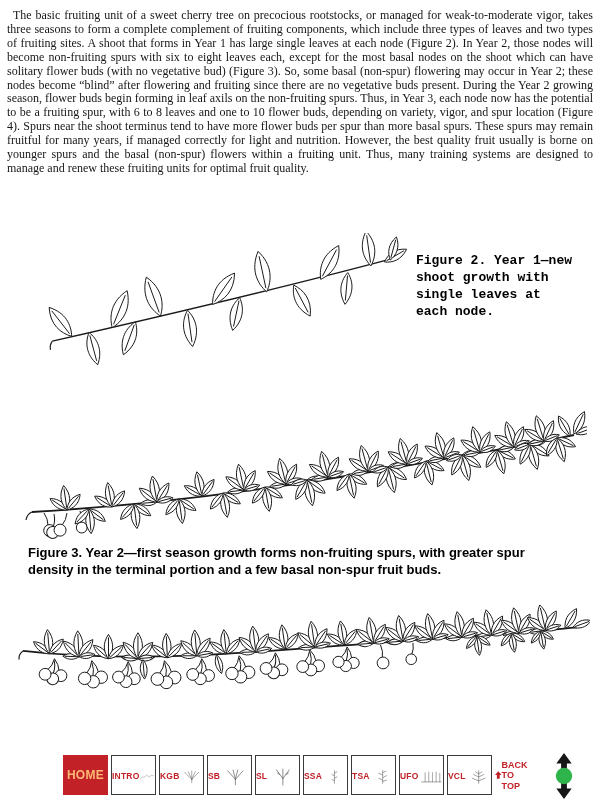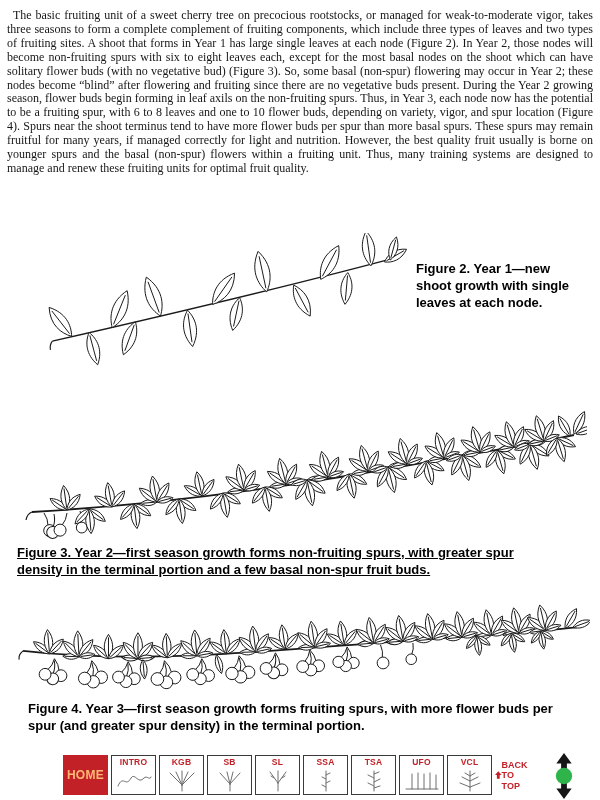--- a/index.html
+++ b/index.html
@@ -13,37 +13,37 @@
     font-size:12px; line-height:13.9px; text-align:justify; text-indent:6px; color:#161616;
   }
   .fig { position:absolute; }
   .fig2 { left:40px; top:233px; width:380px; height:140px; }
   .fig3 { left:22px; top:406px; width:565px; height:135px; }
   .fig4 { left:10px; top:588px; width:580px; height:110px; }
   .caption {
     position:absolute; font-family:"Liberation Sans", sans-serif; font-weight:bold;
     font-size:13px; line-height:1.3; color:#000;
   }
-  .cap2 { left:416px; top:261px; width:162px; }
-  .cap3 { left:17px; top:545px; width:538px;text-decoration:underline; }
+  .cap2 { left:416px; top:253px; width:162px;font-family:Liberation Mono, monospace; }
+  .cap3 { left:28px; top:545px; width:538px; }
   .cap4 { left:28px; top:701px; width:546px; }
   .stem { stroke:#1a1a1a; fill:none; }
   .nav {
     position:absolute; left:63px; top:755px; height:40px;
     display:flex; gap:3px; align-items:stretch;
     font-family:"Liberation Sans", sans-serif;
   }
   .home {
     width:45px; background:var(--accent-red,#c22127); color:#fdba74;
     font-weight:bold; font-size:12px; letter-spacing:0.3px;
     display:flex; align-items:center; justify-content:center; cursor:pointer;
   }
   .navitem {
     width:45px; border:1px solid #3a3a3a; background:#fff; cursor:pointer;
-    display:flex; flex-direction:column; align-items:center; padding-top:2px;
+    display:flex; align-items:center; padding-top:2px;
   }
   .navlabel {
     color:var(--accent-red,#c22127); font-weight:bold; font-size:8.5px; line-height:1; letter-spacing:0.2px;
   }
   .sketch { width:40px; height:26px; margin-top:1px; }
   .sketch path { stroke:#6e6e6e; fill:none; stroke-width:1; stroke-linecap:round; }
   .backtotop {
     width:38px; display:flex; flex-direction:row; align-items:center; justify-content:flex-start;
     color:var(--accent-red,#c22127); font-weight:bold; font-size:9px; line-height:1.15;
     text-align:left; cursor:pointer; padding-top:1px;
@@ -194,21 +194,20 @@
       <use href="#cluster3" transform="translate(152,74) rotate(-5) scale(1.08)"></use>
       <use href="#cluster3" transform="translate(190,72) rotate(4)"></use>
       <use href="#cluster3" transform="translate(228,69) rotate(-4) scale(1.05)"></use>
       <use href="#cluster3" transform="translate(265,66) rotate(5)"></use>
       <use href="#cluster3" transform="translate(300,63) rotate(-3)"></use>
       <use href="#cluster3" transform="translate(338,60) rotate(4) scale(0.95)"></use>
       <use href="#cherry" transform="translate(372,58) rotate(-8)"></use>
       <use href="#cherry" transform="translate(405,56) rotate(6) scale(0.9)"></use>
     </g>
   </svg>
-  <div class="caption cap4">Figure 4. Year 3—first season growth forms fruiting spurs, with more flower buds per spur (and greater spur density) in the terminal portion.</div>
 
   <div class="nav">
     <div class="home">HOME</div>
 
     <div class="navitem">
       <span class="navlabel">INTRO</span>
       <svg class="sketch" viewBox="0 0 40 24">
         <path d="M4 17 C9 5 12 19 17 9 C21 3 24 16 30 9 C33 6 36 12 37 8"></path>
       </svg>
     </div>

